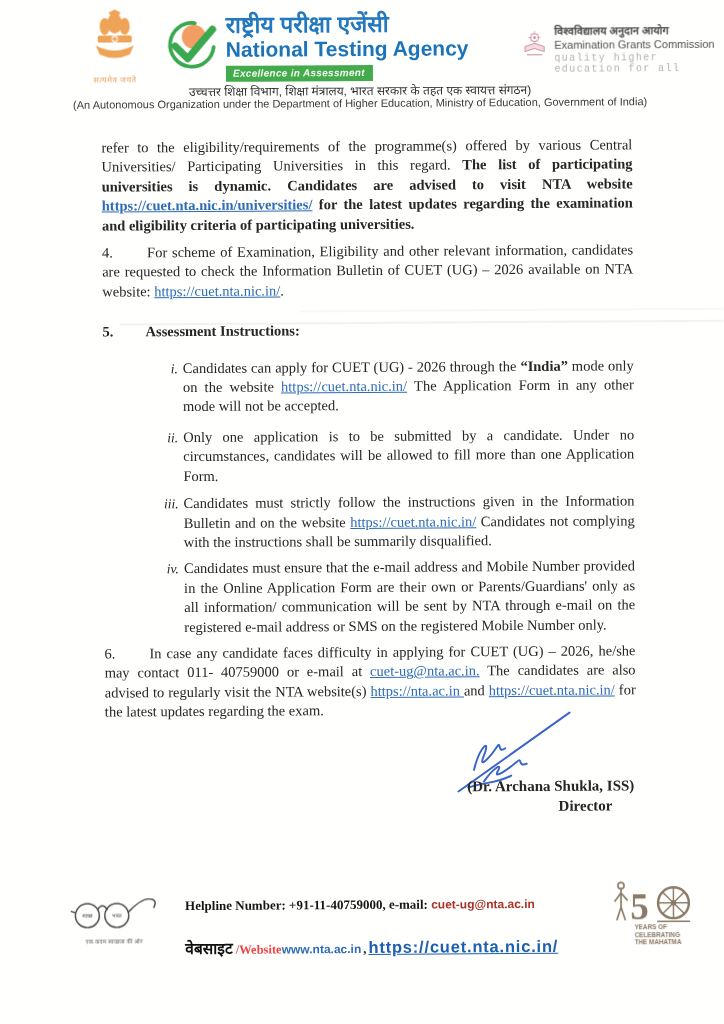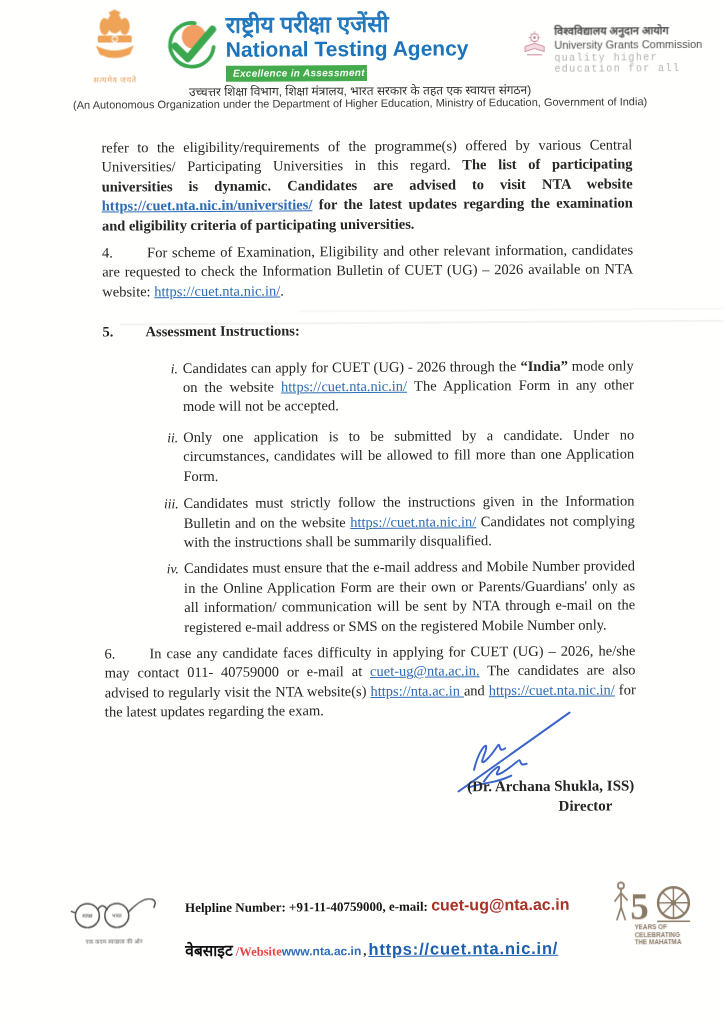--- a/index.html
+++ b/index.html
@@ -12,21 +12,21 @@
 
   
   .emblem{position:absolute;left:79px;top:8px;width:76px;text-align:center;filter:blur(.3px);}
   .emblem-caption{font-size:8px;color:#e8a25c;margin-top:-2px;letter-spacing:.5px;}
   .nta{position:absolute;left:168px;top:12px;display:flex;align-items:flex-start;}
   .nta-logo{width:52px;height:52px;margin-top:6px;filter:blur(.2px);}
   .nta-text{margin-left:8px;}
   .nta-hi{font-size:23px;font-weight:600;color:#2479be;line-height:1.1;font-family:"Liberation Sans",sans-serif;}
   .nta-en{font-size:21px;font-weight:bold;color:#1b74ba;line-height:1.15;font-family:"Liberation Sans",sans-serif;}
   .nta-badge{display:inline-block;background:#44ab4c;color:#f4fbf4;font-style:italic;
-             font-size:10px;font-weight:bold;padding:2px 2px 3px 7px;margin-top:4px;
+             font-size:10px;font-weight:bold;padding:2px 8px 3px 7px;margin-top:4px;
              font-family:"Liberation Sans",sans-serif;letter-spacing:.3px;}
   .ugc{position:absolute;left:524px;top:24px;display:flex;align-items:flex-start;filter:blur(.25px);}
   .ugc-logo{width:36px;height:42px;}
   .ugc-text{margin-left:7px;font-family:"Liberation Sans",sans-serif;}
   .ugc-hi{font-size:11px;color:#4a4a4a;font-weight:bold;}
   .ugc-en{font-size:11px;color:#4f4f4f;margin-top:1px;}
   .ugc-tag{font-size:10px;color:#b5b2ae;letter-spacing:1.4px;margin-top:2px;font-family:Liberation Mono, monospace;}
   .subline1{position:absolute;top:82px;left:0;width:100%;text-align:center;font-size:12px;
             color:#333;font-family:"Liberation Sans",sans-serif;}
   .subline2{position:absolute;top:97px;left:0;width:100%;text-align:center;font-size:11px;
@@ -49,21 +49,21 @@
   
   .sig-svg{position:absolute;left:438px;top:708px;width:138px;height:88px;}
   .sig-block{position:absolute;right:92px;top:779px;text-align:right;font-weight:bold;font-size:15px;}
   .sig-role{margin-top:3px;padding-right:22px;}
 
   
   .glasses{position:absolute;left:58px;top:890px;width:106px;text-align:center;filter:blur(.3px);}
   .glasses-tag{font-size:5.5px;color:#555;margin-top:-4px;letter-spacing:.3px;}
   .foot-center{position:absolute;left:182px;top:897px;font-family:"Liberation Serif",serif;}
   .foot-line1{font-size:13px;font-weight:bold;color:#151515;}
-  .foot-email{color:#a83226;font-size:16px;font-family:"Liberation Sans",sans-serif;}
+  .foot-email{color:#a83226;font-size:12px;font-family:"Liberation Sans",sans-serif;}
   .foot-line2{margin-top:3px;display:flex;align-items:baseline;}
   .foot-hi{font-size:15.5px;font-weight:bold;color:#111;margin-top:20px;}
   .foot-web{font-size:12.5px;font-weight:bold;color:#ef4444;}
   .foot-site1{font-size:12px;font-weight:bold;color:#2f6cb7;font-family:"Liberation Sans",sans-serif;}
   .foot-comma{font-weight:bold;font-size:13px;margin:0 2px;}
   .foot-site2{font-size:16.5px;font-weight:bold;color:#1d5fb0;text-decoration:underline;
               letter-spacing:.8px;font-family:"Liberation Sans",sans-serif;cursor:pointer;}
   .mahatma{position:absolute;left:606px;top:878px;width:96px;filter:blur(.3px);}
 </style>
 </head>
@@ -122,21 +122,21 @@
         <line x1="13.5" y1="5.5" x2="15.5" y2="7.5"></line>
             <line x1="24.5" y1="16.5" x2="26.5" y2="18.5"></line>
         <line x1="26.5" y1="5.5" x2="24.5" y2="7.5"></line>
             <line x1="15.5" y1="16.5" x2="13.5" y2="18.5"></line>
       </g>
       <path d="M5,26 L20,21 L35,26 L35,34 L20,29 L5,34 Z" fill="#f3dbe1" stroke="#c9849a" stroke-width="1.4"></path>
       <line x1="8" y1="39" x2="32" y2="39" stroke="#c9849a" stroke-width="1.6"></line>
     </svg>
     <div class="ugc-text">
       <div class="ugc-hi">विश्वविद्यालय अनुदान आयोग</div>
-      <div class="ugc-en">University Grants Commission</div>
+      <div class="ugc-en">Examination Grants Commission</div>
       <div class="ugc-tag">quality higher education for all</div>
     </div>
   </div>
 
   <div class="subline1">उच्चत्तर शिक्षा विभाग, शिक्षा मंत्रालय, भारत सरकार के तहत एक स्वायत्त संगठन)</div>
   <div class="subline2">(An Autonomous Organization under the Department of Higher Education, Ministry of Education, Government of India)</div>
 
   <div class="content">
 
     <p class="para" style="margin-bottom:8px;"><span>refer to the eligibility/requirements of the programme(s) offered by various Central Universities/ Participating Universities in this regard.  </span><span class="b">The list of participating universities is dynamic. Candidates are advised to visit NTA website </span><span class="lnk b">https://cuet.nta.nic.in/universities/</span><span class="b"> for the latest updates regarding the examination and eligibility criteria of participating universities.</span></p>

